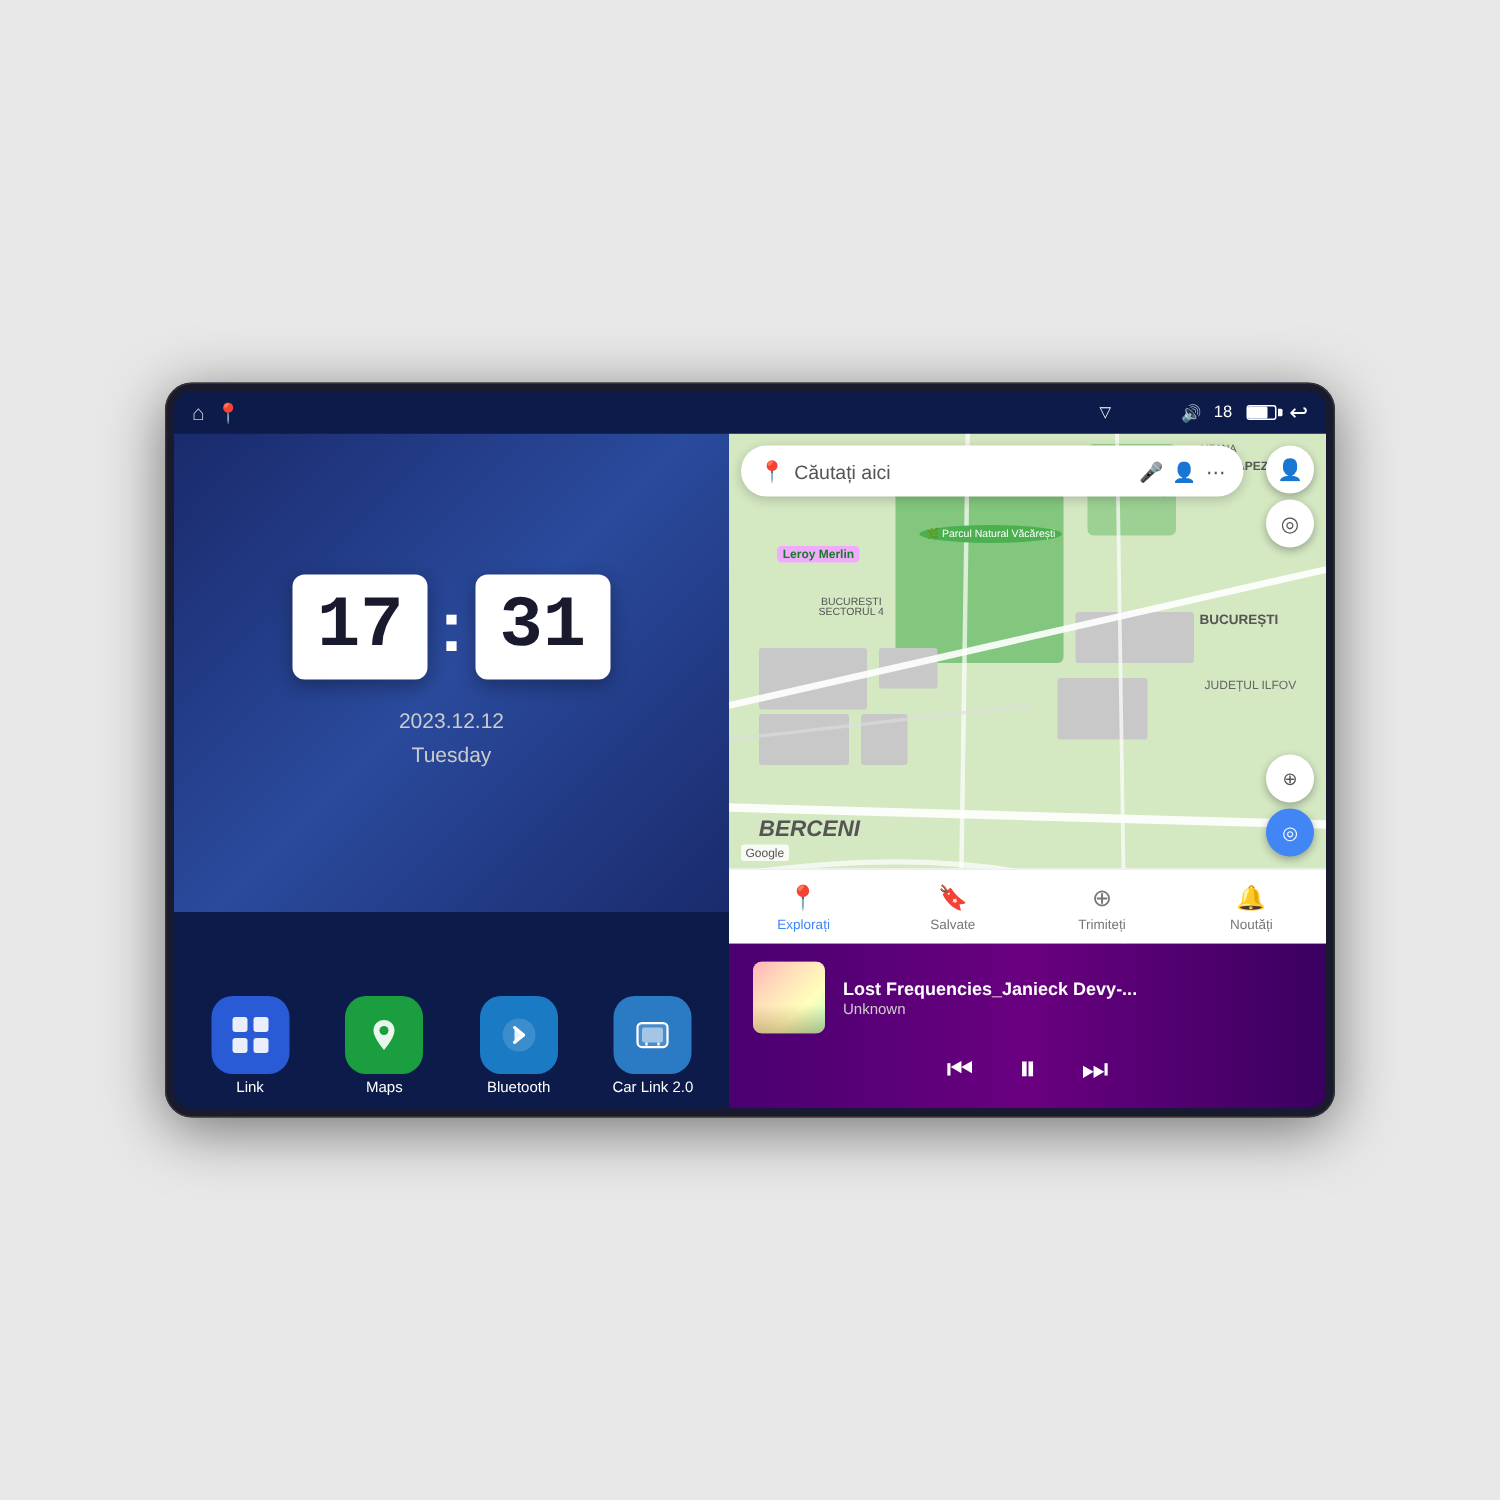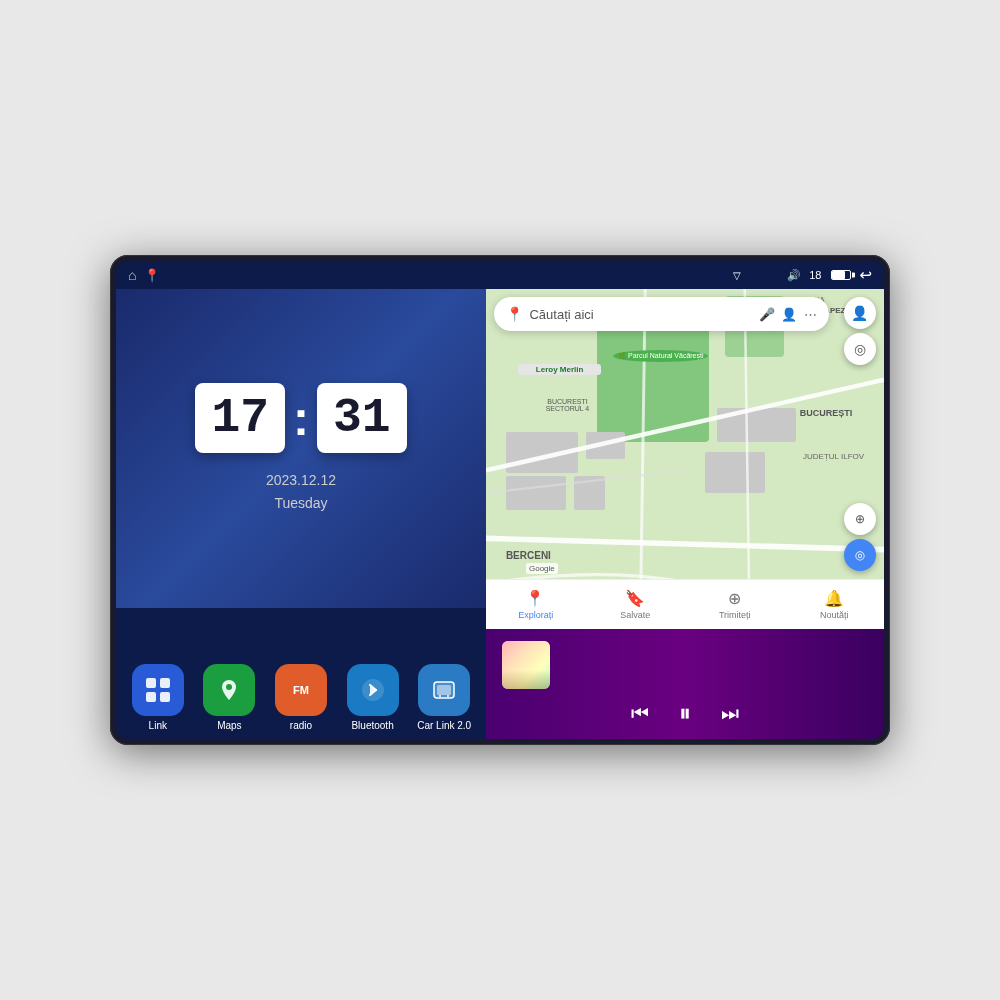--- a/index.html
+++ b/index.html
@@ -335,42 +335,43 @@
       font-size: 20px;
       cursor: pointer;
       background: none;
       border: none;
       padding: 0;
     }
     .ctrl-btn.play {
       font-size: 24px;
     }
     .map-location-pin { position: absolute; top: 8%; right: 25%; color: #e53935; font-size: 14px; }
-    .map-google-logo { position: absolute; bottom: 55px; left: 8px; font-size: 8px; color: #555; background: rgba(255,255,255,0.8); padding: 1px 3px; border-radius: 2px; margin-left: 32px; }
+    .map-google-logo { position: absolute; bottom: 55px; left: 8px; font-size: 8px; color: #555; background: rgba(255,255,255,0.8); padding: 1px 3px; border-radius: 2px; }
 
     
     .leroy-label {
       position: absolute;
       top: 22%;
       left: 8%;
-      background: #e5e5e5;
+      background: #f0abfc;
       border-radius: 3px;
-      padding: 1px 18px;
+      padding: 1px 4px;
       font-size: 8px;
       color: #1a7a2a;
       font-weight: bold;
     }
 
     .area-berceni {
       position: absolute;
       bottom: 20%;
       left: 5%;
-      font-size: 10px;
+      font-size: 15px;
       color: #555;
       font-weight: bold;
+      font-style: italic;
     }
     .area-bucuresti {
       position: absolute;
       top: 35%;
       right: 8%;
       font-size: 9px;
       color: #555;
       font-weight: bold;
       text-align: center;
     }
@@ -471,26 +472,20 @@
           <div class="app-item">
             <div class="app-icon maps">
               <svg width="28" height="28" viewBox="0 0 28 28" fill="none">
                 <path d="M14 4C10 4 7 7 7 11c0 5 7 13 7 13s7-8 7-13c0-4-3-7-7-7z" fill="white" opacity="0.9"></path>
                 <circle cx="14" cy="11" r="3" fill="#1a9e3f"></circle>
               </svg>
             </div>
             <span class="app-label">Maps</span>
           </div>
 
-          <div class="app-item">
-            <div class="app-icon radio" style="font-size:11px; font-weight:bold; color:white; flex-direction:column; gap:0;">
-              <span>FM</span>
-            </div>
-            <span class="app-label">radio</span>
-          </div>
 
           <div class="app-item">
             <div class="app-icon bluetooth">
               <svg width="26" height="26" viewBox="0 0 26 26" fill="none">
                 <circle cx="13" cy="13" r="11" fill="rgba(255,255,255,0.15)"></circle>
                 <path d="M10 8l6 5-6 5V8z" fill="white" opacity="0.9"></path>
                 <path d="M10 18l6-5" stroke="white" stroke-width="2" stroke-linecap="round"></path>
                 <path d="M10 8l6 5" stroke="white" stroke-width="2" stroke-linecap="round"></path>
               </svg>
             </div>
@@ -601,20 +596,24 @@
         <div class="music-player">
           <div class="music-info-row">
             <div class="album-art">
               <div class="album-art-inner">
 
                 <div style="width:100%; height:100%; background: linear-gradient(135deg, #ffb3ba, #ffdfba, #ffffba, #baffc9); position:relative;">
                   <div style="position:absolute; bottom:0; left:0; right:0; height:40%; background:linear-gradient(180deg, transparent, rgba(100,50,0,0.3));"></div>
                 </div>
               </div>
             </div>
+            <div class="music-details">
+              <div class="music-title">Lost Frequencies_Janieck Devy-...</div>
+              <div class="music-artist">Unknown</div>
+            </div>
           </div>
           <div class="music-controls">
             <button class="ctrl-btn">⏮</button>
             <button class="ctrl-btn play">⏸</button>
             <button class="ctrl-btn">⏭</button>
           </div>
         </div>
 
       </div>
     </div>

